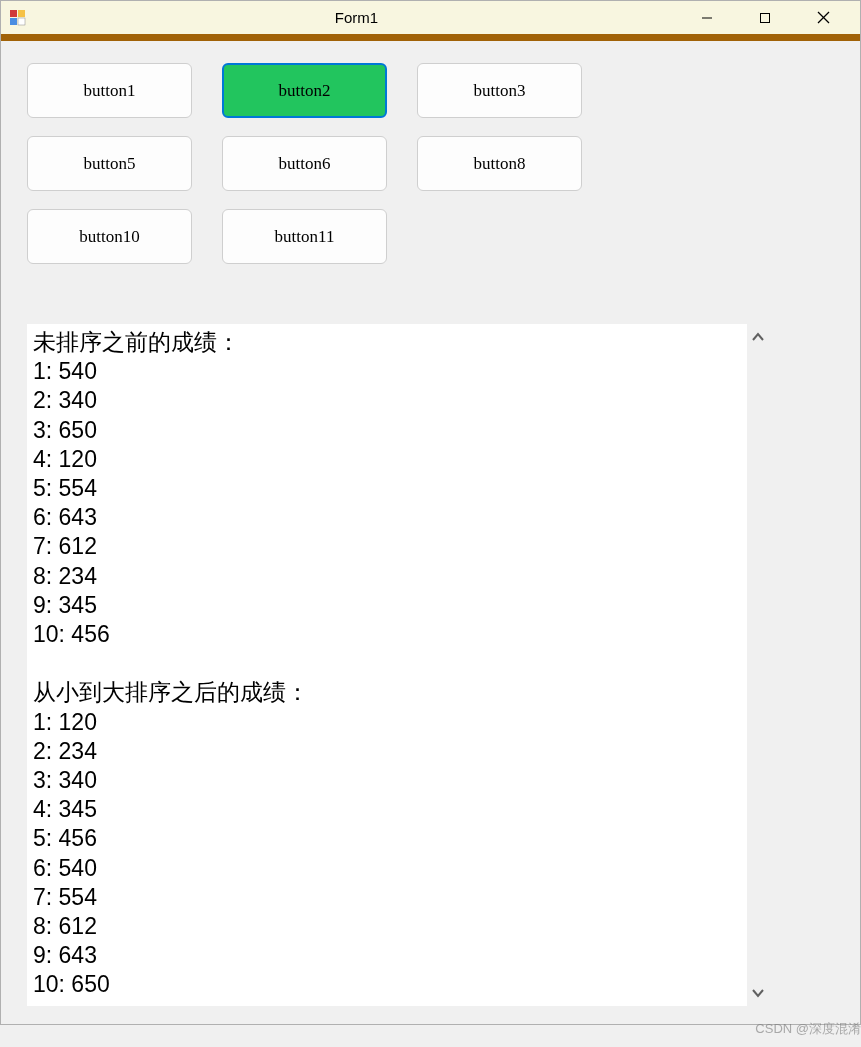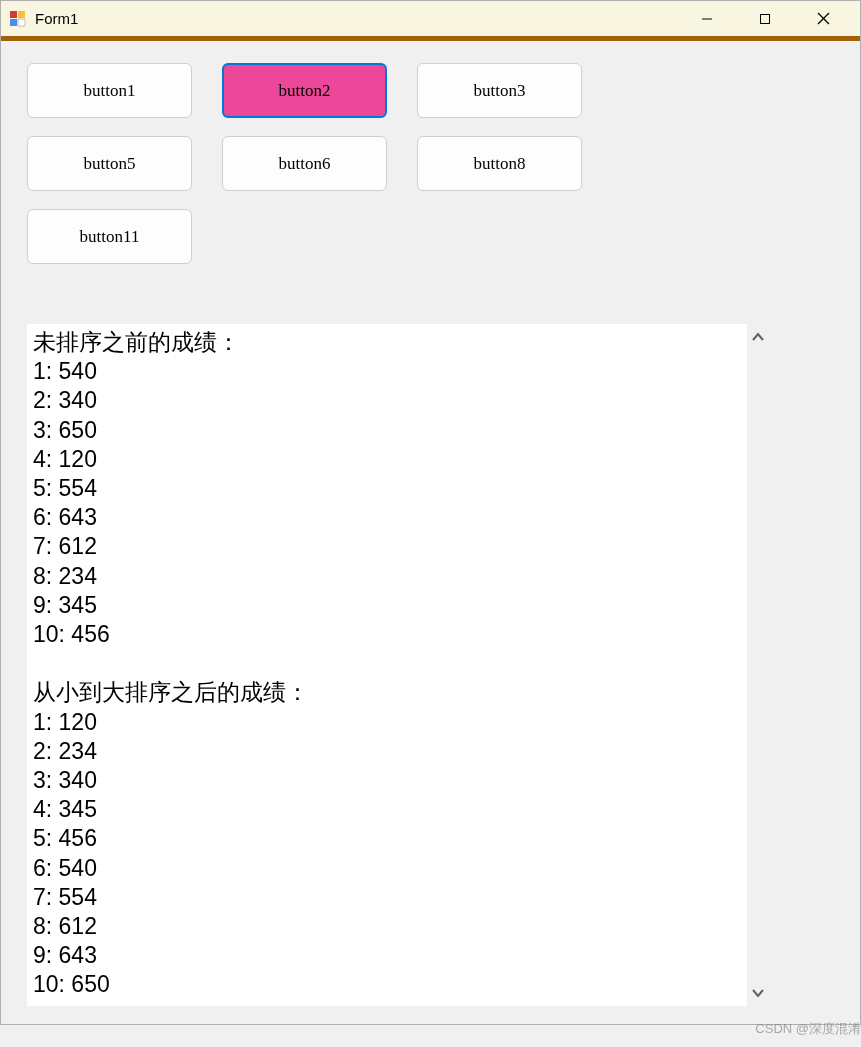--- a/index.html
+++ b/index.html
@@ -17,21 +17,22 @@
       border: 1px solid #b0b0b0;
       display: flex;
       flex-direction: column;
     }
     .titlebar {
       height: 40px;
       background: #f8f6e0;
       display: flex;
       align-items: center;
       padding: 0 8px;
-      border-bottom: 5px solid #a16207;
+      border-bottom: 7px solid #a16207;
+      text-align: center;
     }
     .app-icon {
       width: 18px;
       height: 18px;
       margin-right: 8px;
       display: inline-block;
     }
     .title-text {
       flex: 1;
       font-size: 15px;
@@ -72,21 +73,21 @@
       font-family: "SimSun", serif;
       font-size: 17px;
       color: #000;
       display: flex;
       align-items: center;
       justify-content: center;
       cursor: default;
     }
     .wf-button.focused {
       border: 2px solid #0078d7;
-      background: #ec4899;
+      background: #22c55e;
       text-align: center;
     }
     .text-container {
       margin-top: 42px;
       display: flex;
       width: 742px;
       height: 682px;
       background: #eab308;
     }
     .text-content {
@@ -171,20 +172,21 @@
       <div class="wf-button">button1</div>
       <div class="wf-button focused">button2</div>
       <div class="wf-button">button3</div>
     </div>
     <div class="button-row">
       <div class="wf-button">button5</div>
       <div class="wf-button">button6</div>
       <div class="wf-button">button8</div>
     </div>
     <div class="button-row">
+      <div class="wf-button">button10</div>
       <div class="wf-button">button11</div>
     </div>
 
     <div class="text-container">
       <div class="text-content" id="output-content">未排序之前的成绩：
 1: 540
 2: 340
 3: 650
 4: 120
 5: 554

